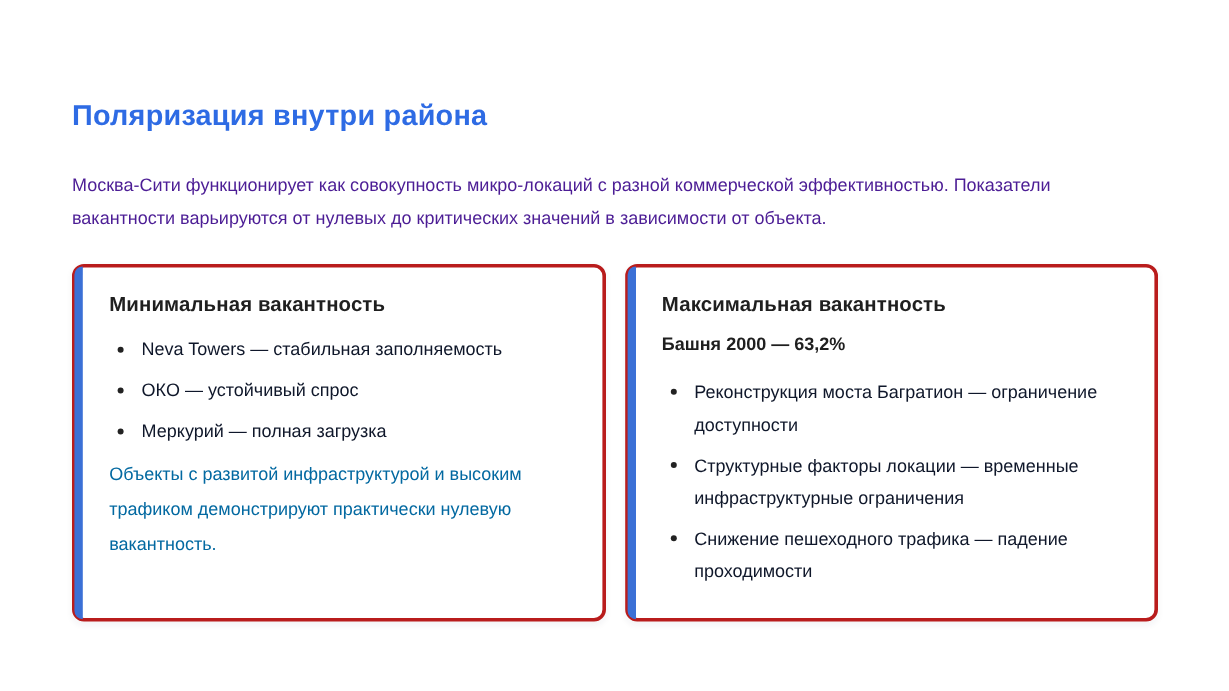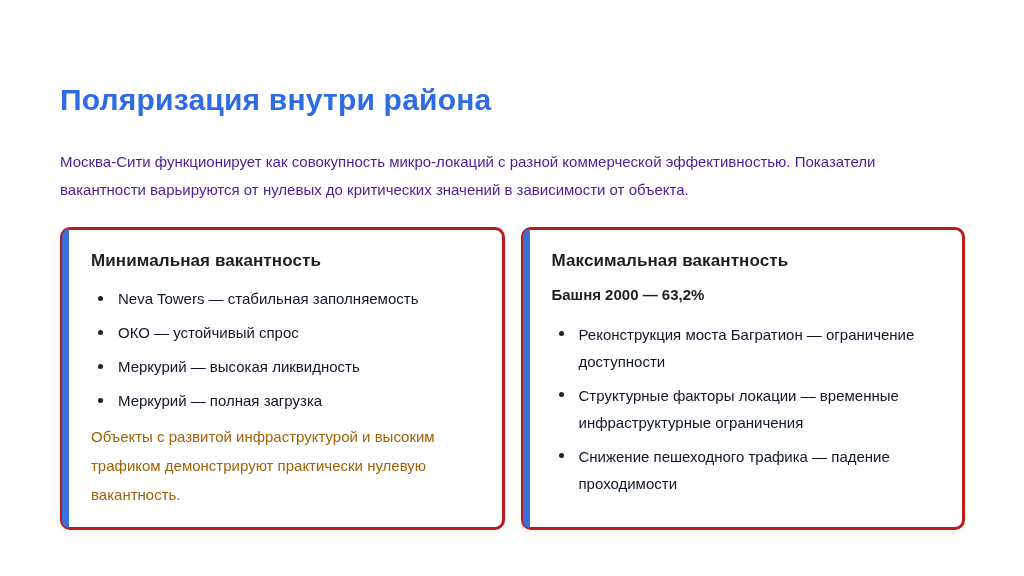--- a/index.html
+++ b/index.html
@@ -13,21 +13,21 @@
     width:1024px;height:576px;
     background:#ffffff;
     font-family:"Liberation Sans","DejaVu Sans",sans-serif;
     color:var(--text-dark);
     overflow:hidden;
   }
   .slide{padding:84px 59px 0 60px;}
   .page-title{
     margin:0;
     color:var(--accent-blue);
-    font-size:30px;
+    font-size:24px;
     font-weight:bold;
     letter-spacing:.2px;
     line-height:1.05;
   }
   .intro{
     margin:32px 0 0;
     font-size:15px;
     line-height:28px;
     color:#4c1d95;
     max-width:900px;
@@ -88,21 +88,21 @@
     flex:none;
     width:5px;height:5px;
     border-radius:50%;
     background:#222222;
     margin:10px 15px 0 7px;
   }
   .card-footer{
     margin:7px 0 0;
     font-size:15px;
     line-height:29px;
-    color:#a16207;
+    color:#0369a1;
     max-width:370px;
   }
   .bullet-text{max-width:360px;}
 </style>
 </head>
 <body>
 
 <div class="slide">
 
   <h1 class="page-title">Поляризация внутри района</h1>
@@ -115,24 +115,20 @@
       <div class="stripe"></div>
       <h2>Минимальная вакантность</h2>
       <ul class="bullets">
         <li>
           <span class="dot"></span>
           <span class="bullet-text">Neva Towers — стабильная заполняемость</span>
         </li>
         <li>
           <span class="dot"></span>
           <span class="bullet-text">ОКО — устойчивый спрос</span>
-        </li>
-        <li>
-          <span class="dot"></span>
-          <span class="bullet-text">Меркурий — высокая ликвидность</span>
         </li>
         <li>
           <span class="dot"></span>
           <span class="bullet-text">Меркурий — полная загрузка</span>
         </li>
       </ul>
       <p class="card-footer">Объекты с развитой инфраструктурой и высоким трафиком демонстрируют практически нулевую вакантность.</p>
     </section>
 
     <section class="card">

